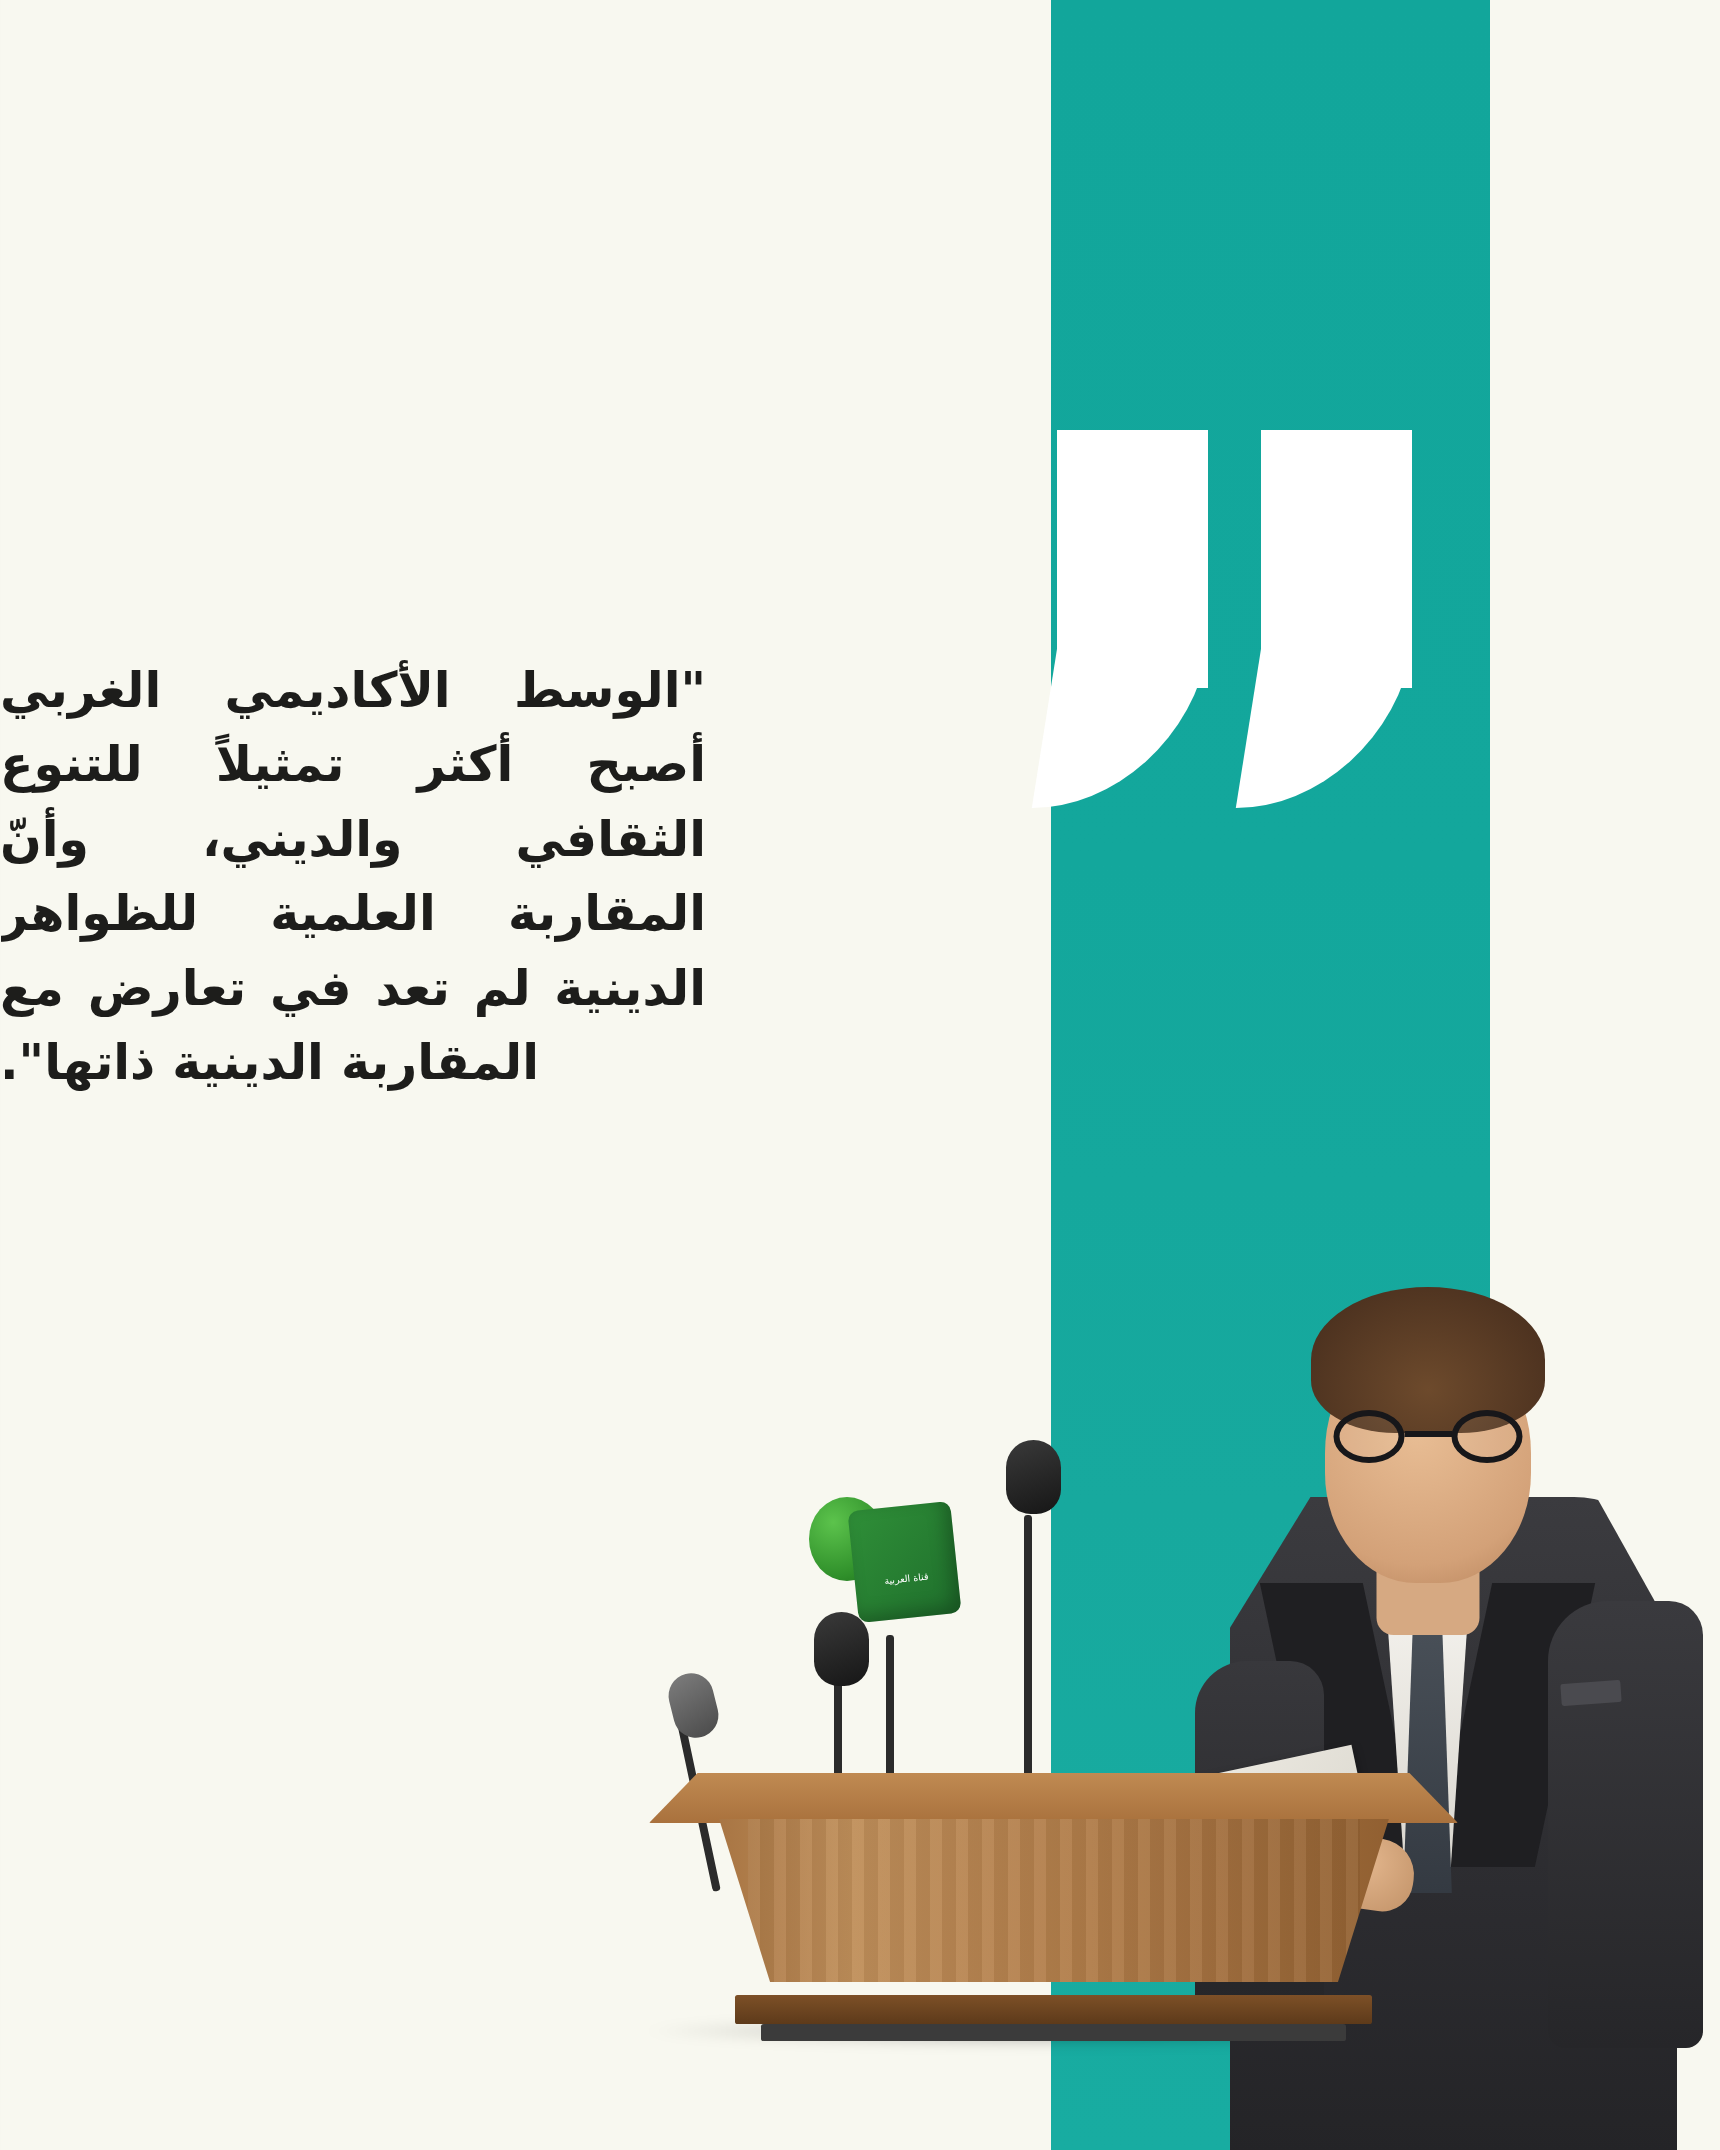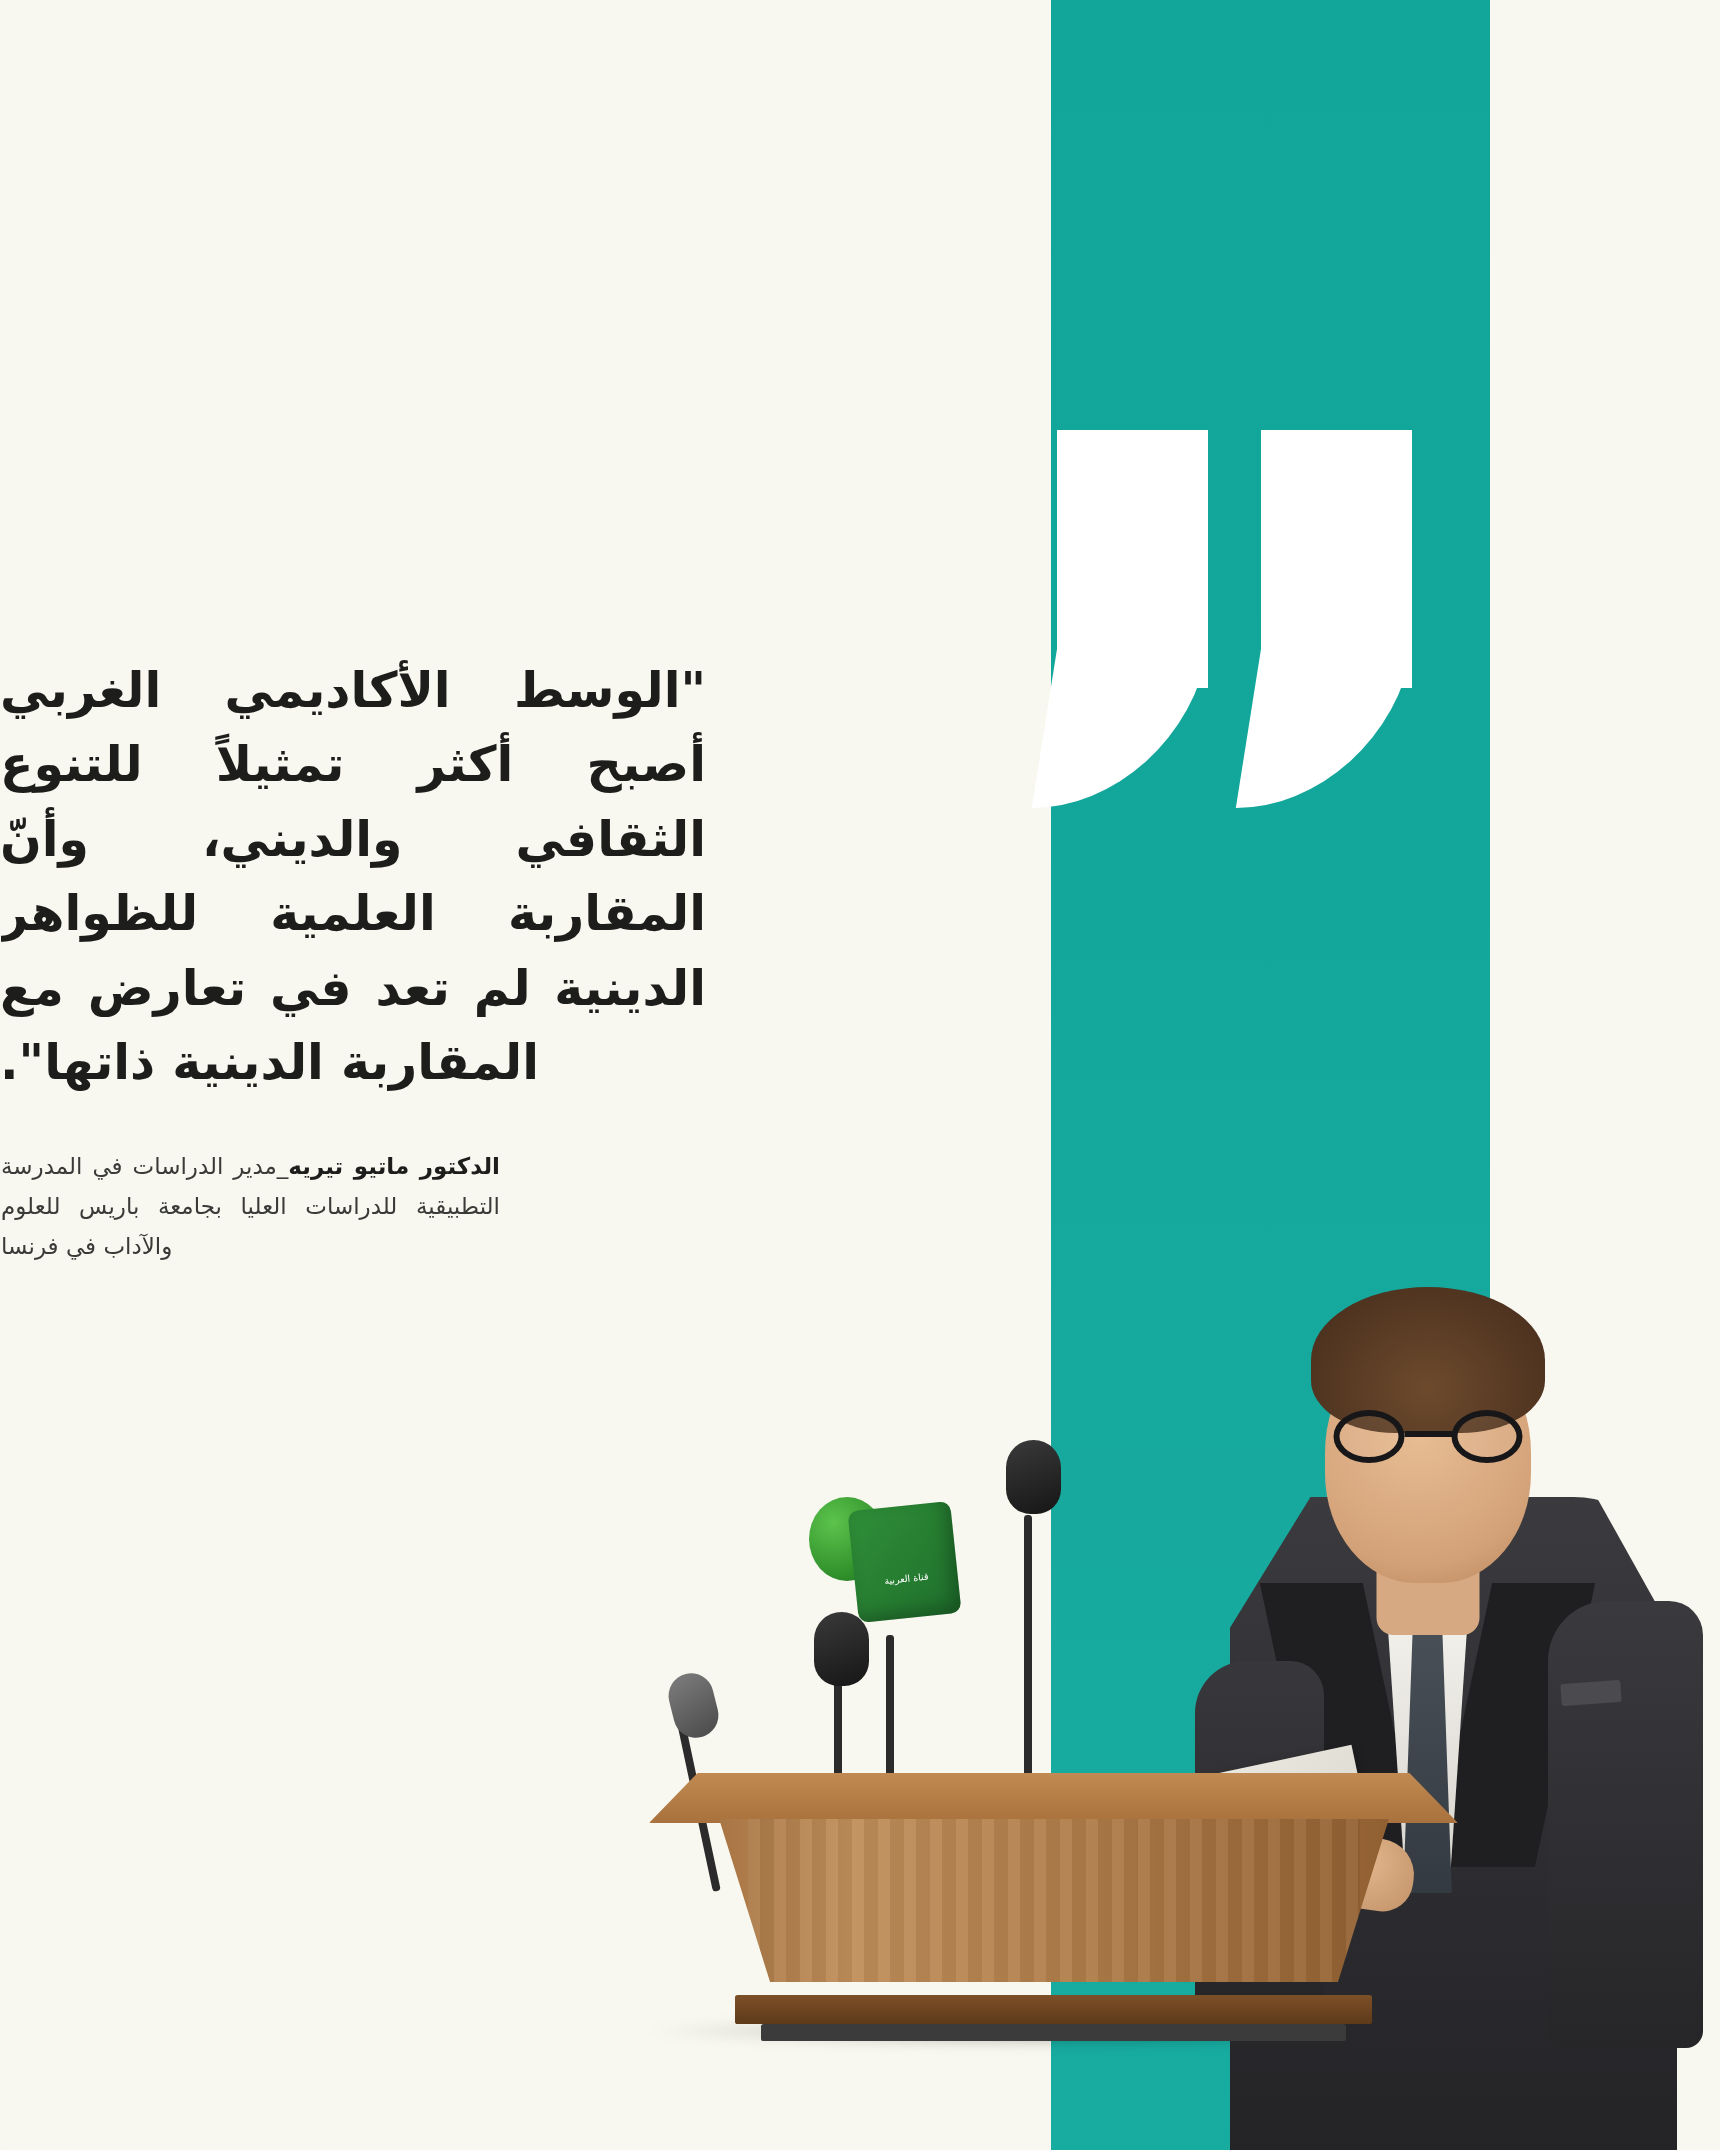--- a/index.html
+++ b/index.html
@@ -398,23 +398,20 @@
 
   <div class="quote-mark">
     <div class="bar b1"></div>
     <div class="bar b2"></div>
     <div class="tail t1"></div>
     <div class="tail t2"></div>
   </div>
 
   <div class="quote-block">
     <p class="quote-text">"الوسط الأكاديمي الغربي أصبح أكثر تمثيلاً للتنوع الثقافي والديني، وأنّ المقاربة العلمية للظواهر الدينية لم تعد في تعارض مع المقاربة الدينية ذاتها".</p>
-    <div class="attribution">
-      <span class="name">الدكتور ماتيو تيريه</span><span>_</span><span>مدير الدراسات في المدرسة التطبيقية للدراسات العليا بجامعة باريس للعلوم والآداب في فرنسا</span>
-    </div>
   </div>
 
   <div class="photo">
 
     <div class="podium-shadow"></div>
 
     <div class="person">
       <div class="suit"></div>
       <div class="lapel-left"></div>
       <div class="lapel-right"></div>

